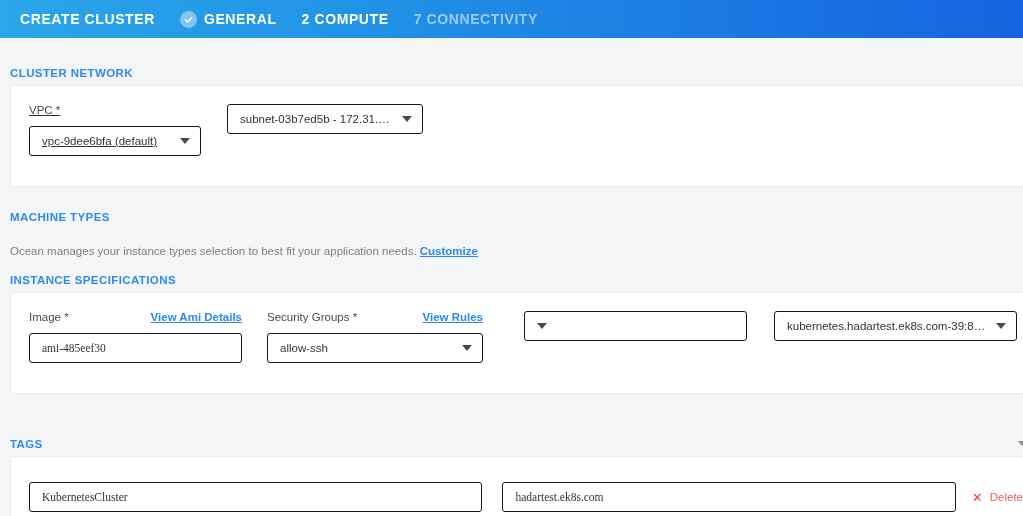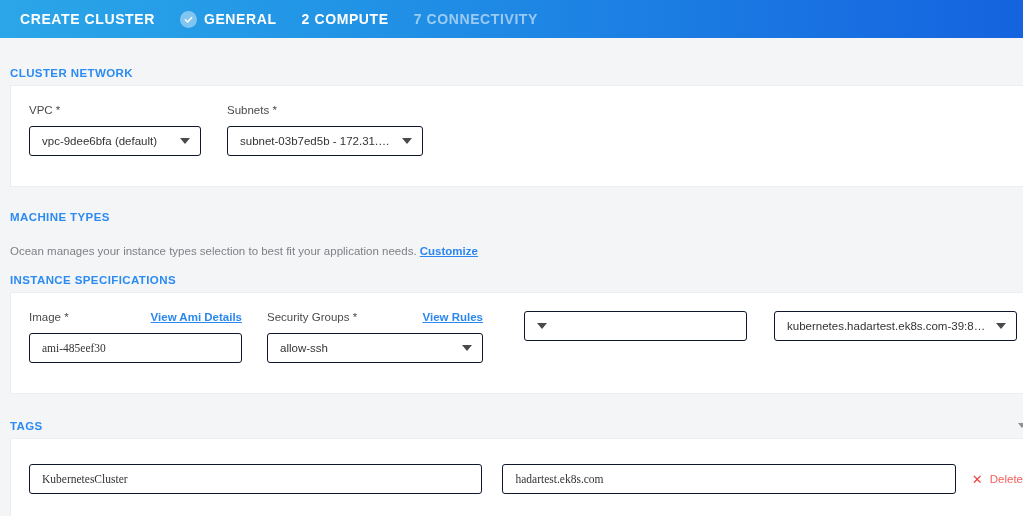--- a/index.html
+++ b/index.html
@@ -44,21 +44,21 @@
   .section-title {
     font-size: 11.5px;
     font-weight: 700;
     letter-spacing: 0.4px;
     color: #2b8bf2;
     margin-left: 10px;
   }
   .t-cluster-network { margin-top: 29px; }
   .t-machine-types   { margin-top: 24px; }
   .t-instance-specs  { margin-top: 17px; }
-  .tags-title-row    { margin-top: 26px; position: relative; }
+  .tags-title-row    { margin-top: 44px; position: relative; }
 
   .card {
     background: #ffffff;
     border: 1px solid #eceeef;
     border-right: none;
     margin-left: 10px;
     margin-top: 6px;
     padding: 18px 0 30px 18px;
   }
   .card-tags { padding: 25px 0 18px 18px; min-height: 80px; }
@@ -115,21 +115,21 @@
     flex-shrink: 0;
   }
   input.control {
     display: block;
     width: 100%;
     outline: none;
     font-family: Liberation Serif, serif;
   }
 
   
-  .f-vpc     { width: 172px; margin-right: 26px; }
+  .f-vpc     { width: 172px; margin-right: 26px; text-decoration: underline; }
   .f-subnets { width: 196px; }
   .f-image   { width: 213px; margin-right: 25px; }
   .f-sg      { width: 216px; margin-right: 41px; }
   .f-ip      { width: 223px; margin-right: 27px; }
   .f-kp      { width: 243px; }
 
   
   .tag-row { display: flex; align-items: center; }
   .tag-key   { width: 120px; margin-right: 20px; }
   .tag-value { width: 120px; margin-right: 16px; }
@@ -188,23 +188,20 @@
       <div class="field-label-row">
         <span class="field-label">VPC *</span>
       </div>
       <div class="control select">
         <span class="select-text">vpc-9dee6bfa (default)</span>
         <span class="caret"></span>
       </div>
     </div>
 
     <div class="field f-subnets">
-      <div class="field-label-row">
-        <span class="field-label">Subnets *</span>
-      </div>
       <div class="control select">
         <span class="select-text">subnet-03b7ed5b - 172.31.0.0/20 ...</span>
         <span class="caret"></span>
       </div>
     </div>
   </div>
 </div>
 
 <div class="section-title t-machine-types">MACHINE TYPES</div>
 

